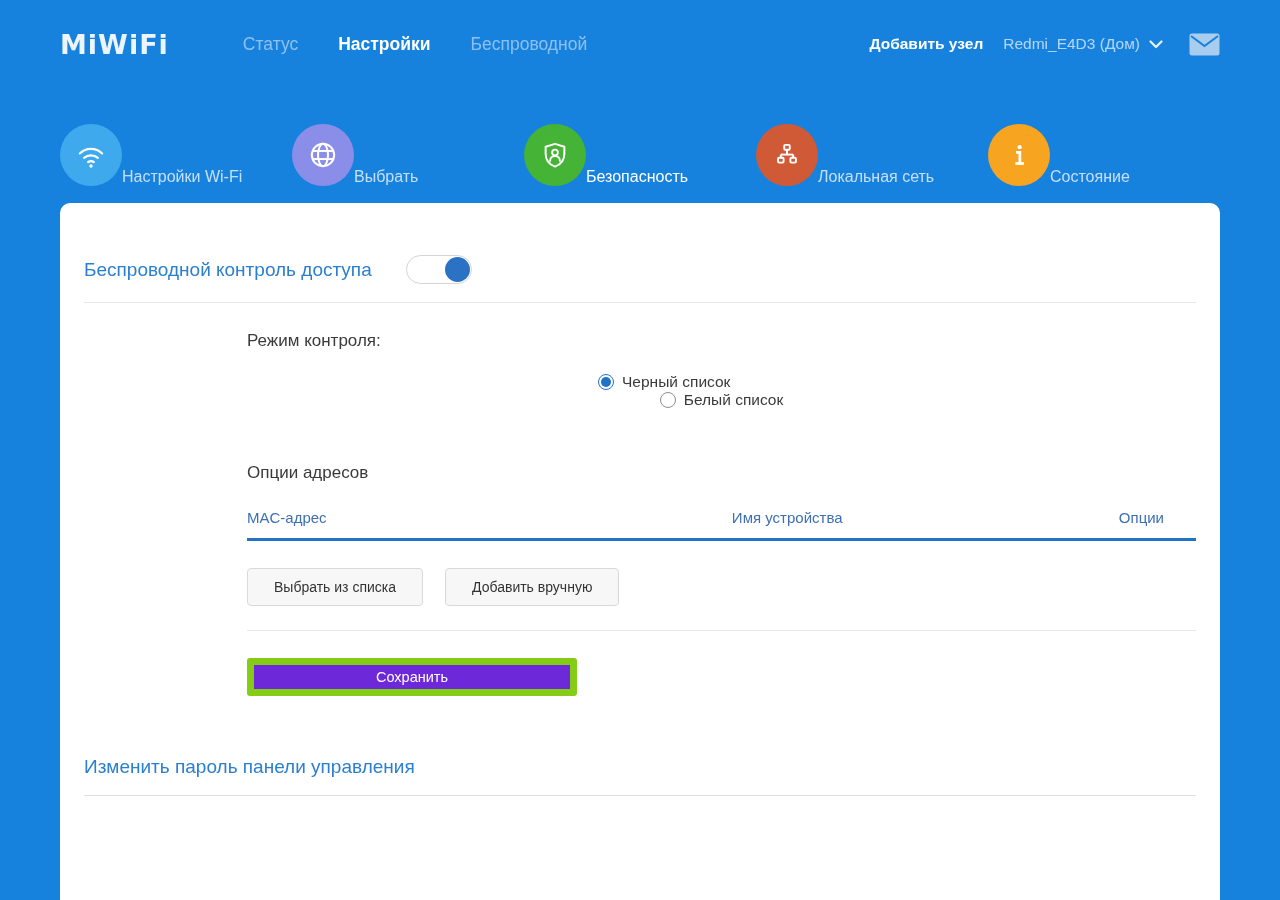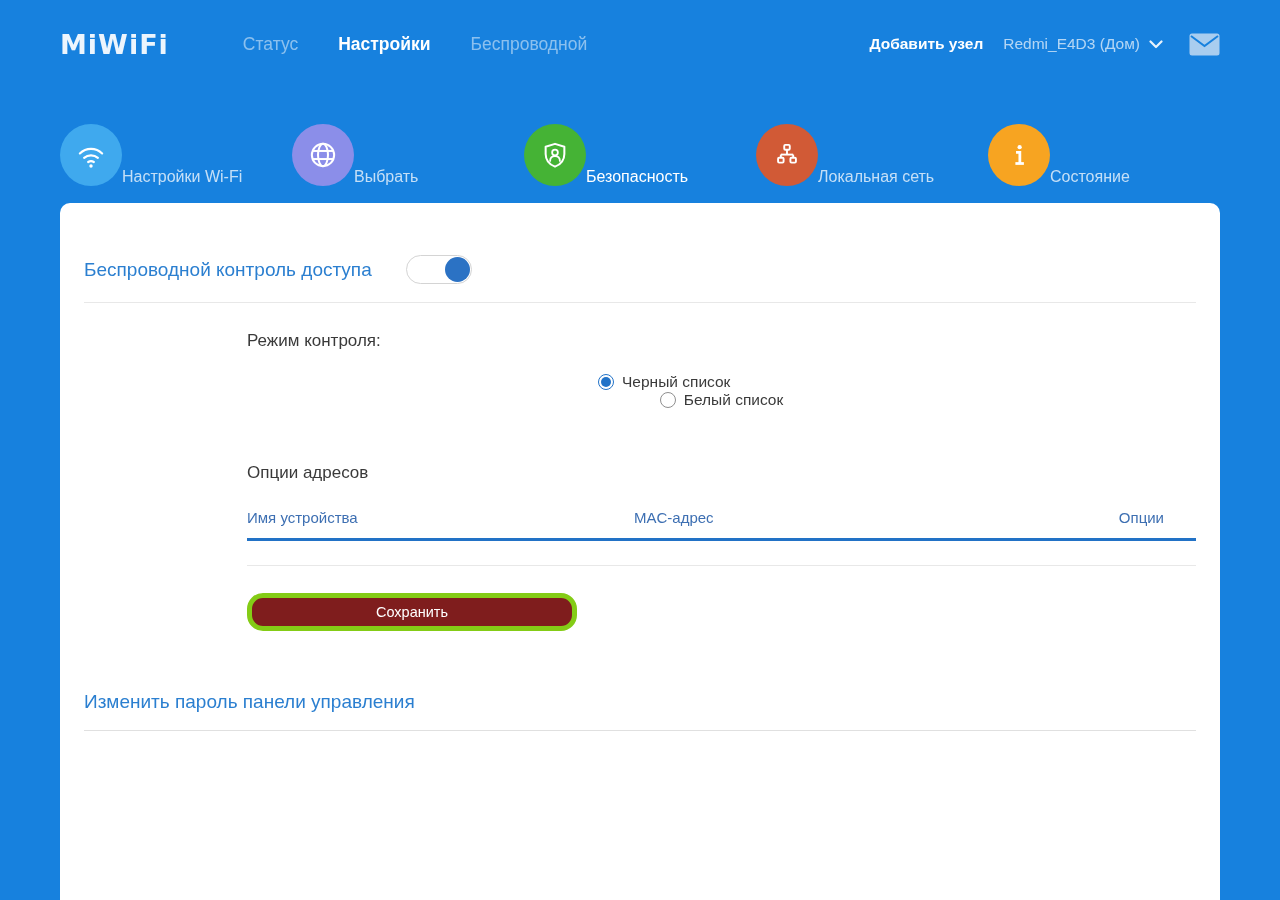--- a/index.html
+++ b/index.html
@@ -166,23 +166,23 @@
     height:38px;
     cursor:pointer;
   }
   .btn + .btn { margin-left:22px; }
   .divider { border-bottom:1px solid #e8e8e8; margin-top:24px; }
   .save-btn {
     font-family:"Liberation Sans", sans-serif;
     display:block;
     margin-top:27px;
     width:330px; height:38px;
-    background:#7f1d1d;
-    border:5px solid #84cc16;
-    border-radius:16px;
+    background:#6d28d9;
+    border:7px solid #84cc16;
+    border-radius:3px;
     color:#ffffff;
     font-size:14.5px;
     cursor:pointer;
   }
   .password-title { margin-top:60px; }
   .full-divider { border-bottom:1px solid #e0e0e0; margin-top:17px; }
 </style>
 </head>
 <body>
 
@@ -291,26 +291,30 @@
       </div>
       <div class="radio-option">
         <span class="radio-dot"></span>
         <span class="radio-label">Белый список</span>
       </div>
     </div>
 
     <div class="list-title">Опции адресов</div>
 
     <div class="table-head">
+      <div class="th th-mac">MAC-адрес</div>
       <div class="th th-name">Имя устройства</div>
-      <div class="th th-mac">MAC-адрес</div>
       <div class="th th-options">Опции</div>
     </div>
 
 
+    <div class="btn-row">
+      <button class="btn">Выбрать из списка</button>
+      <button class="btn">Добавить вручную</button>
+    </div>
 
     <div class="divider"></div>
 
     <button class="save-btn">Сохранить</button>
   </div>
 
   <h2 class="section-title password-title">Изменить пароль панели управления</h2>
   <div class="full-divider"></div>
 
 </div>

